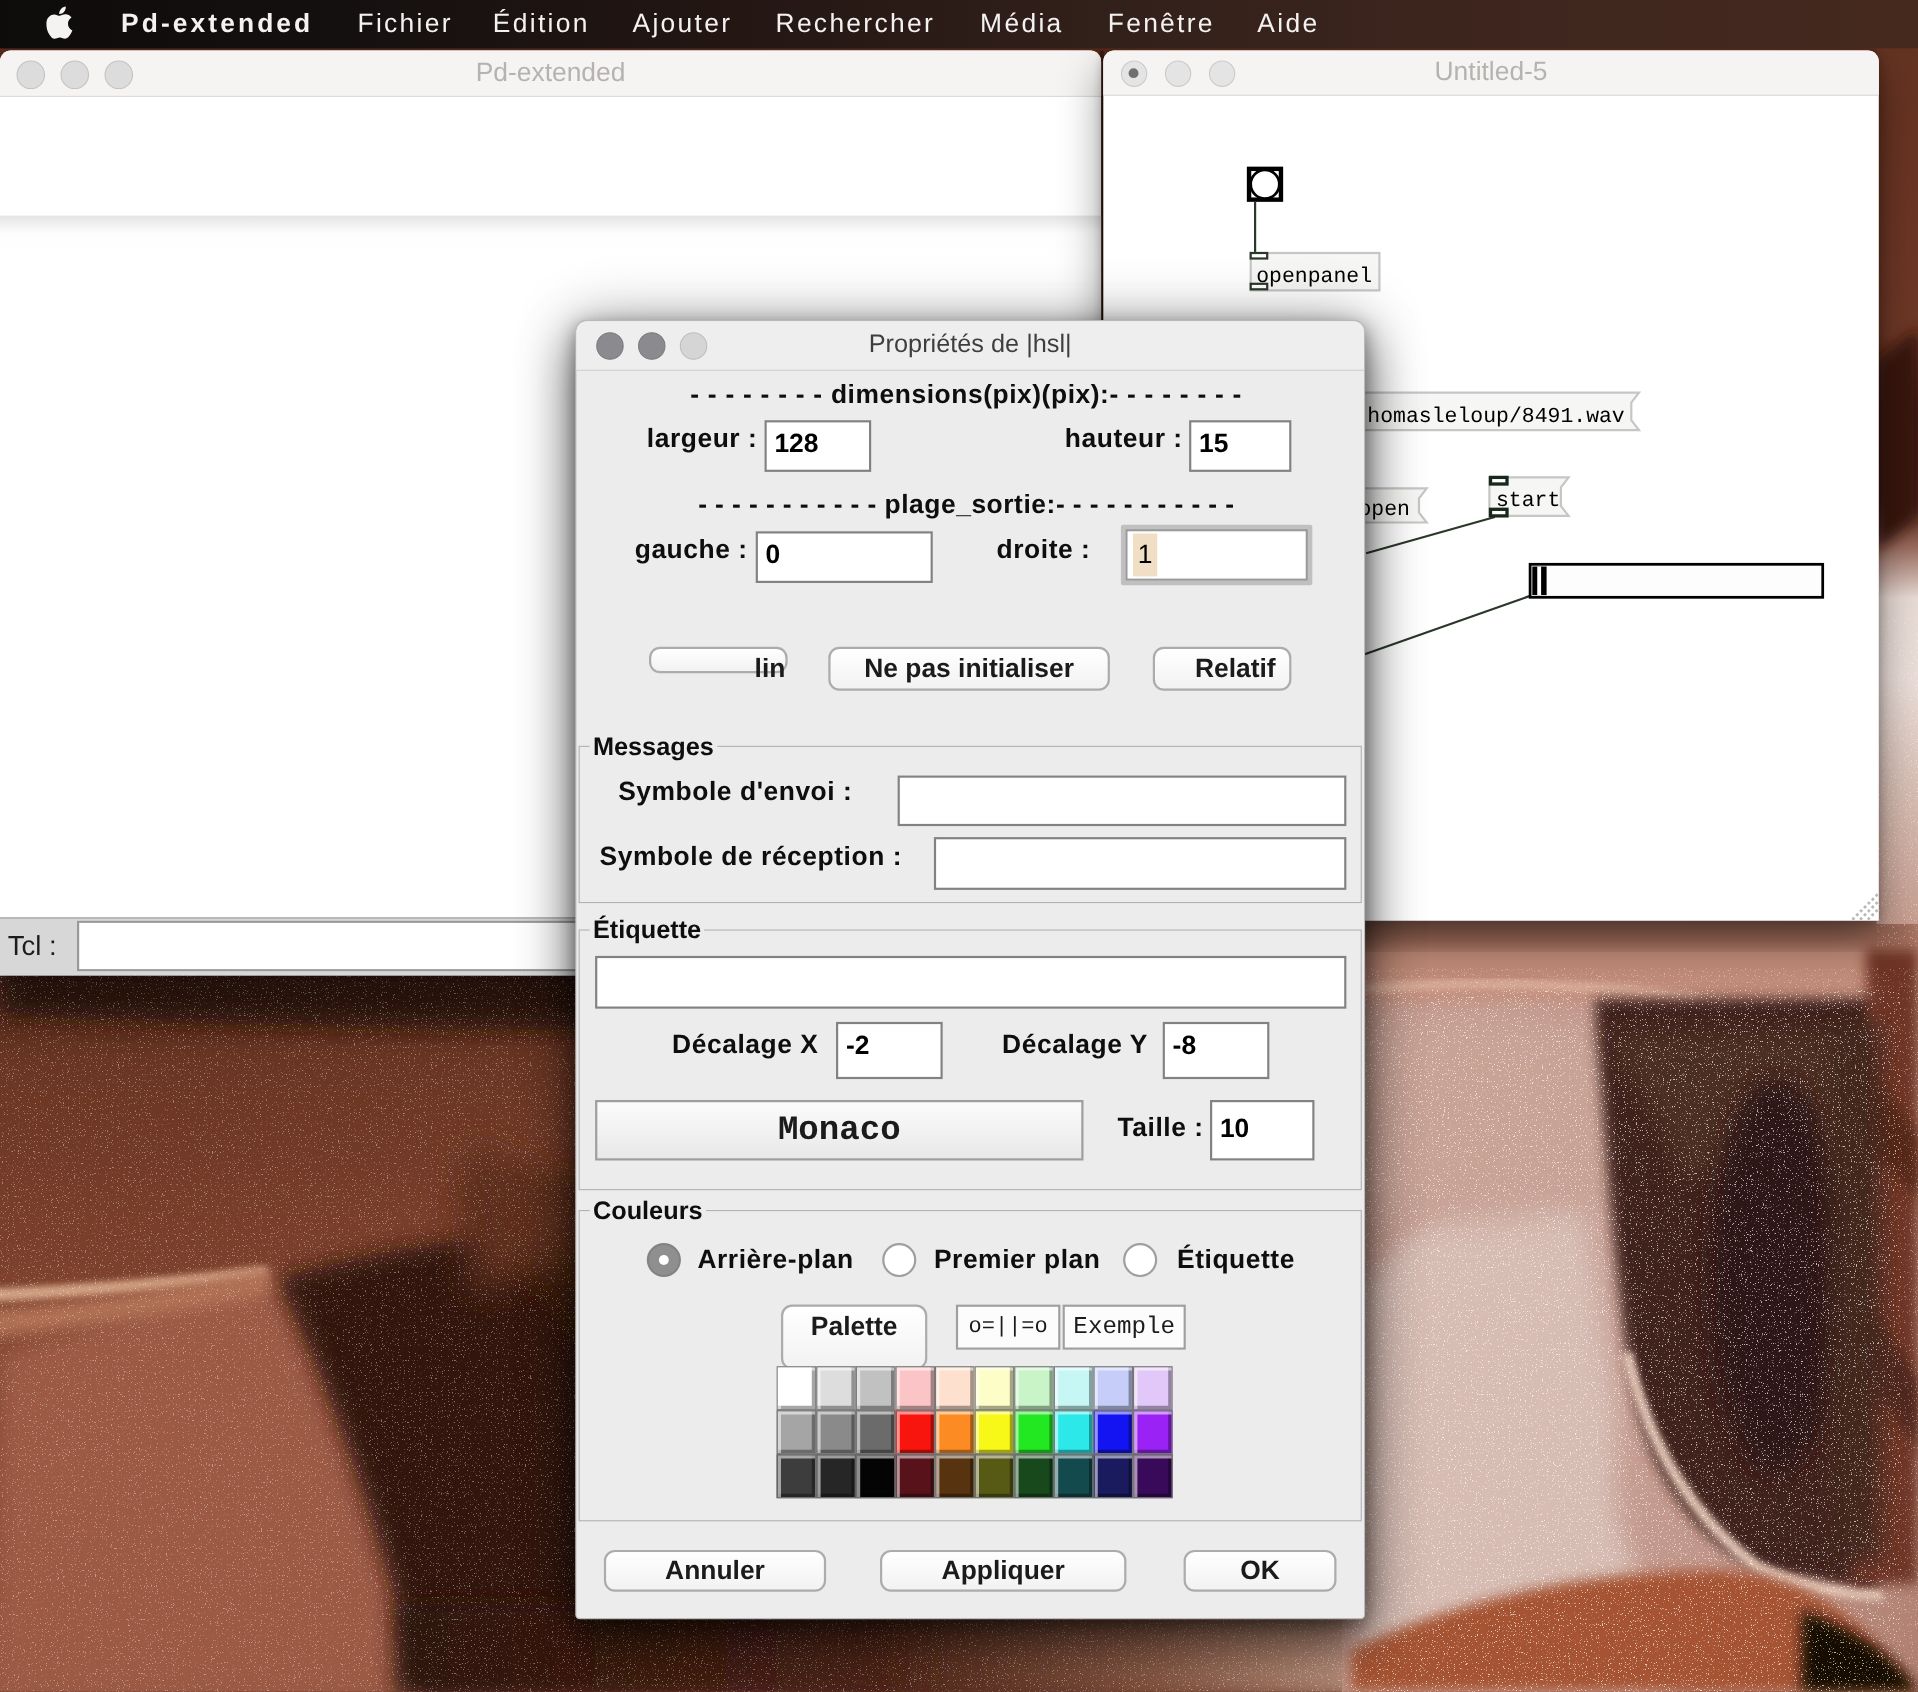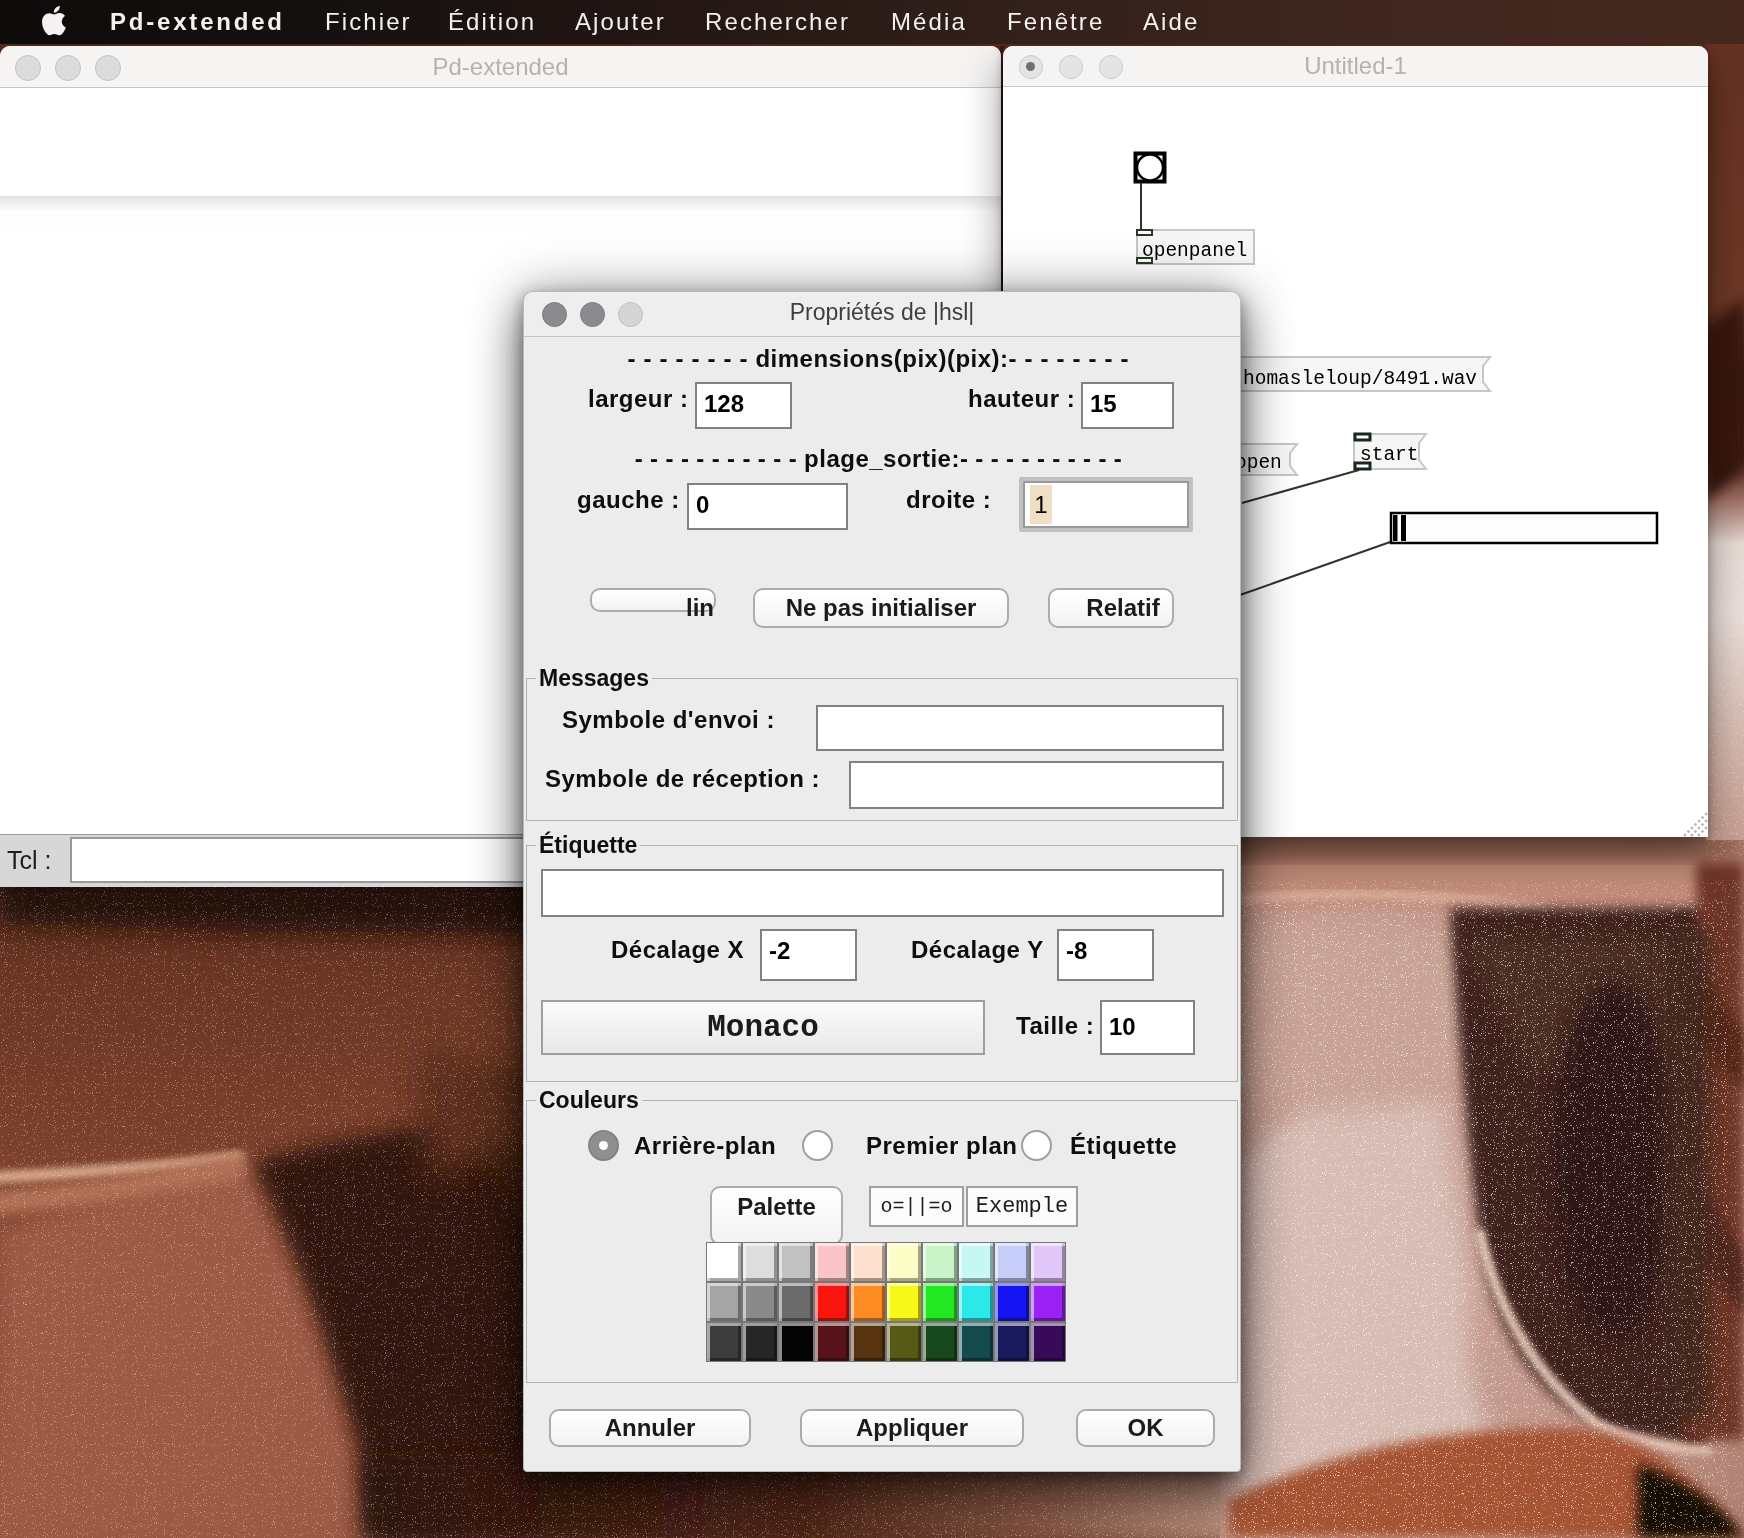--- a/index.html
+++ b/index.html
@@ -176,21 +176,21 @@
     <div id="tclentry"></div>
   </div>
 </div>
 
 <div id="unwin" class="abs">
   <div class="titlebar" style="height:40px;border-radius:10px 10px 0 0;">
     <div class="tl" style="left:16px;top:9px;width:22px;height:22px;background:#e4e4e4;border:1px solid #cbcbcb;"></div>
     <div class="tl" style="left:23px;top:16px;width:9px;height:9px;background:#6f6f6f;"></div>
     <div class="tl" style="left:56px;top:9px;width:22px;height:22px;background:#e4e4e4;border:1px solid #cbcbcb;"></div>
     <div class="tl" style="left:96px;top:9px;width:22px;height:22px;background:#e4e4e4;border:1px solid #cbcbcb;"></div>
-    <div class="wtitle" style="top:6px;">Untitled-1</div>
+    <div class="wtitle" style="top:6px;">Untitled-5</div>
   </div>
   <svg style="position:absolute;left:0;top:41px;" width="705" height="750" viewBox="0 0 705 750">
     <g id="patch" font-family="Liberation Mono,monospace" font-size="19.5px" fill="#000">
 
       <rect x="132.5" y="66.5" width="29" height="28" fill="#fff" stroke="#000" stroke-width="4"></rect>
       <circle cx="147" cy="80.5" r="13" fill="#fff" stroke="#000" stroke-width="2.5"></circle>
 
       <line x1="138" y1="96" x2="138" y2="175" stroke="#2a382a" stroke-width="2"></line>
       <line x1="356" y1="383" x2="239" y2="416" stroke="#2a382a" stroke-width="2"></line>
       <line x1="390" y1="454" x2="237" y2="508" stroke="#2a382a" stroke-width="2"></line>
@@ -269,21 +269,21 @@
       <div class="entry" style="left:573px;top:154px;width:95px;height:55px;line-height:50px;">10</div>
     </div>
 
     <div class="frame" style="left:2px;top:808px;width:710px;height:281px;">
       <div class="flabel">Couleurs</div>
       <div class="radio" style="left:61px;top:29px;background:#8f8f8f;border:2px solid #838383;">
         <div style="position:absolute;left:9px;top:9px;width:9px;height:9px;border-radius:50%;background:#fdfdfd;"></div>
       </div>
       <div class="dlabel" style="left:107px;top:31px;">Arrière-plan</div>
       <div class="radio" style="left:275px;top:29px;"></div>
-      <div class="dlabel" style="left:339px;top:31px;">Premier plan</div>
+      <div class="dlabel" style="left:322px;top:31px;">Premier plan</div>
       <div class="radio" style="left:494px;top:29px;"></div>
       <div class="dlabel" style="left:543px;top:31px;">Étiquette</div>
       <div class="btn" style="left:183px;top:85px;width:133px;height:59px;line-height:37px;">Palette</div>
       <div class="btn mono" style="left:342px;top:85px;width:95px;height:41px;line-height:37px;border-radius:0;border-color:#9f9f9f;font-size:20px;background:#fcfcfc;font-weight:normal;">o=||=o</div>
       <div class="btn mono" style="left:439px;top:85px;width:112px;height:41px;line-height:37px;border-radius:0;border-color:#9f9f9f;font-size:22px;background:#fcfcfc;font-weight:normal;">Exemple</div>
       <div id="swatches" style="position:absolute;left:179px;top:141px;width:360px;height:120px;">
           <div class="sw" style="left: 0px; top: 0px; background: rgb(255, 255, 255);"></div>
           <div class="sw" style="left: 36px; top: 0px; background: rgb(221, 221, 221);"></div>
           <div class="sw" style="left: 72px; top: 0px; background: rgb(193, 193, 193);"></div>
           <div class="sw" style="left: 108px; top: 0px; background: rgb(251, 197, 200);"></div>

